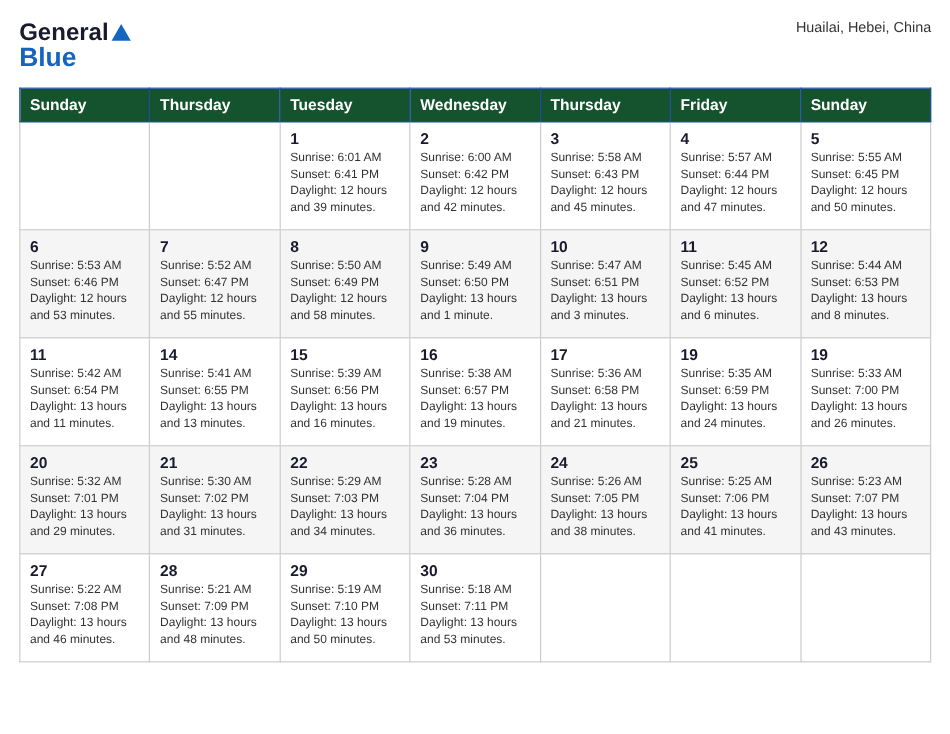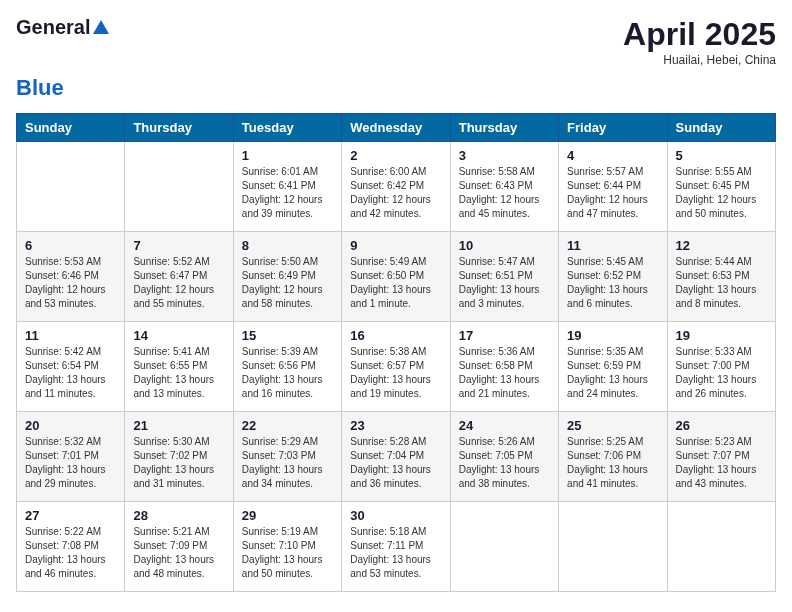--- a/index.html
+++ b/index.html
@@ -13,41 +13,40 @@
     .header-area {
       display: flex;
       justify-content: space-between;
       align-items: flex-start;
       margin-bottom: 12px;
     }
     .logo {
       display: flex;
       flex-direction: column;
       align-items: flex-start;
-      gap: 40px;
     }
     .title-area {
       text-align: right;
     }
     .month-title {
       font-size: 32px;
       font-weight: bold;
       color: #1a1a2e;
     }
     .location-title {
       font-size: 12px;
       color: #333;
     }
     .calendar-table {
       width: 100%;
       border-collapse: collapse;
       border: 1px solid #ccc;
     }
     .calendar-table th {
-      background-color: #0369a1;
+      background-color: #14532d;
       color: #fff;
       padding: 6px 8px;
       font-size: 13px;
       font-weight: bold;
       text-align: left;
       border: 1px solid #1a4f9e;
     }
     .calendar-table td {
       vertical-align: top;
       padding: 6px 8px;
@@ -84,21 +83,20 @@
   <div class="logo">
     <div style="display:flex;align-items:center;">
       <span style="font-size:20px;font-weight:bold;color:#1a1a2e;">General</span>
       <svg width="20" height="20" viewBox="0 0 20 20" style="margin:0 1px;">
         <polygon points="10,2 18,16 2,16" fill="#1565c0"></polygon>
       </svg>
     </div>
     <span style="font-size:22px;font-weight:bold;color:#1565c0;margin-top:-4px;">Blue</span>
   </div>
   <div class="title-area">
-    <div class="month-title">April 2025</div>
     <div class="location-title">Huailai, Hebei, China</div>
   </div>
 </div>
 
 <table class="calendar-table">
   <thead>
     <tr>
     <th>Sunday</th>
         <th>Thursday</th>
         <th>Tuesday</th>

